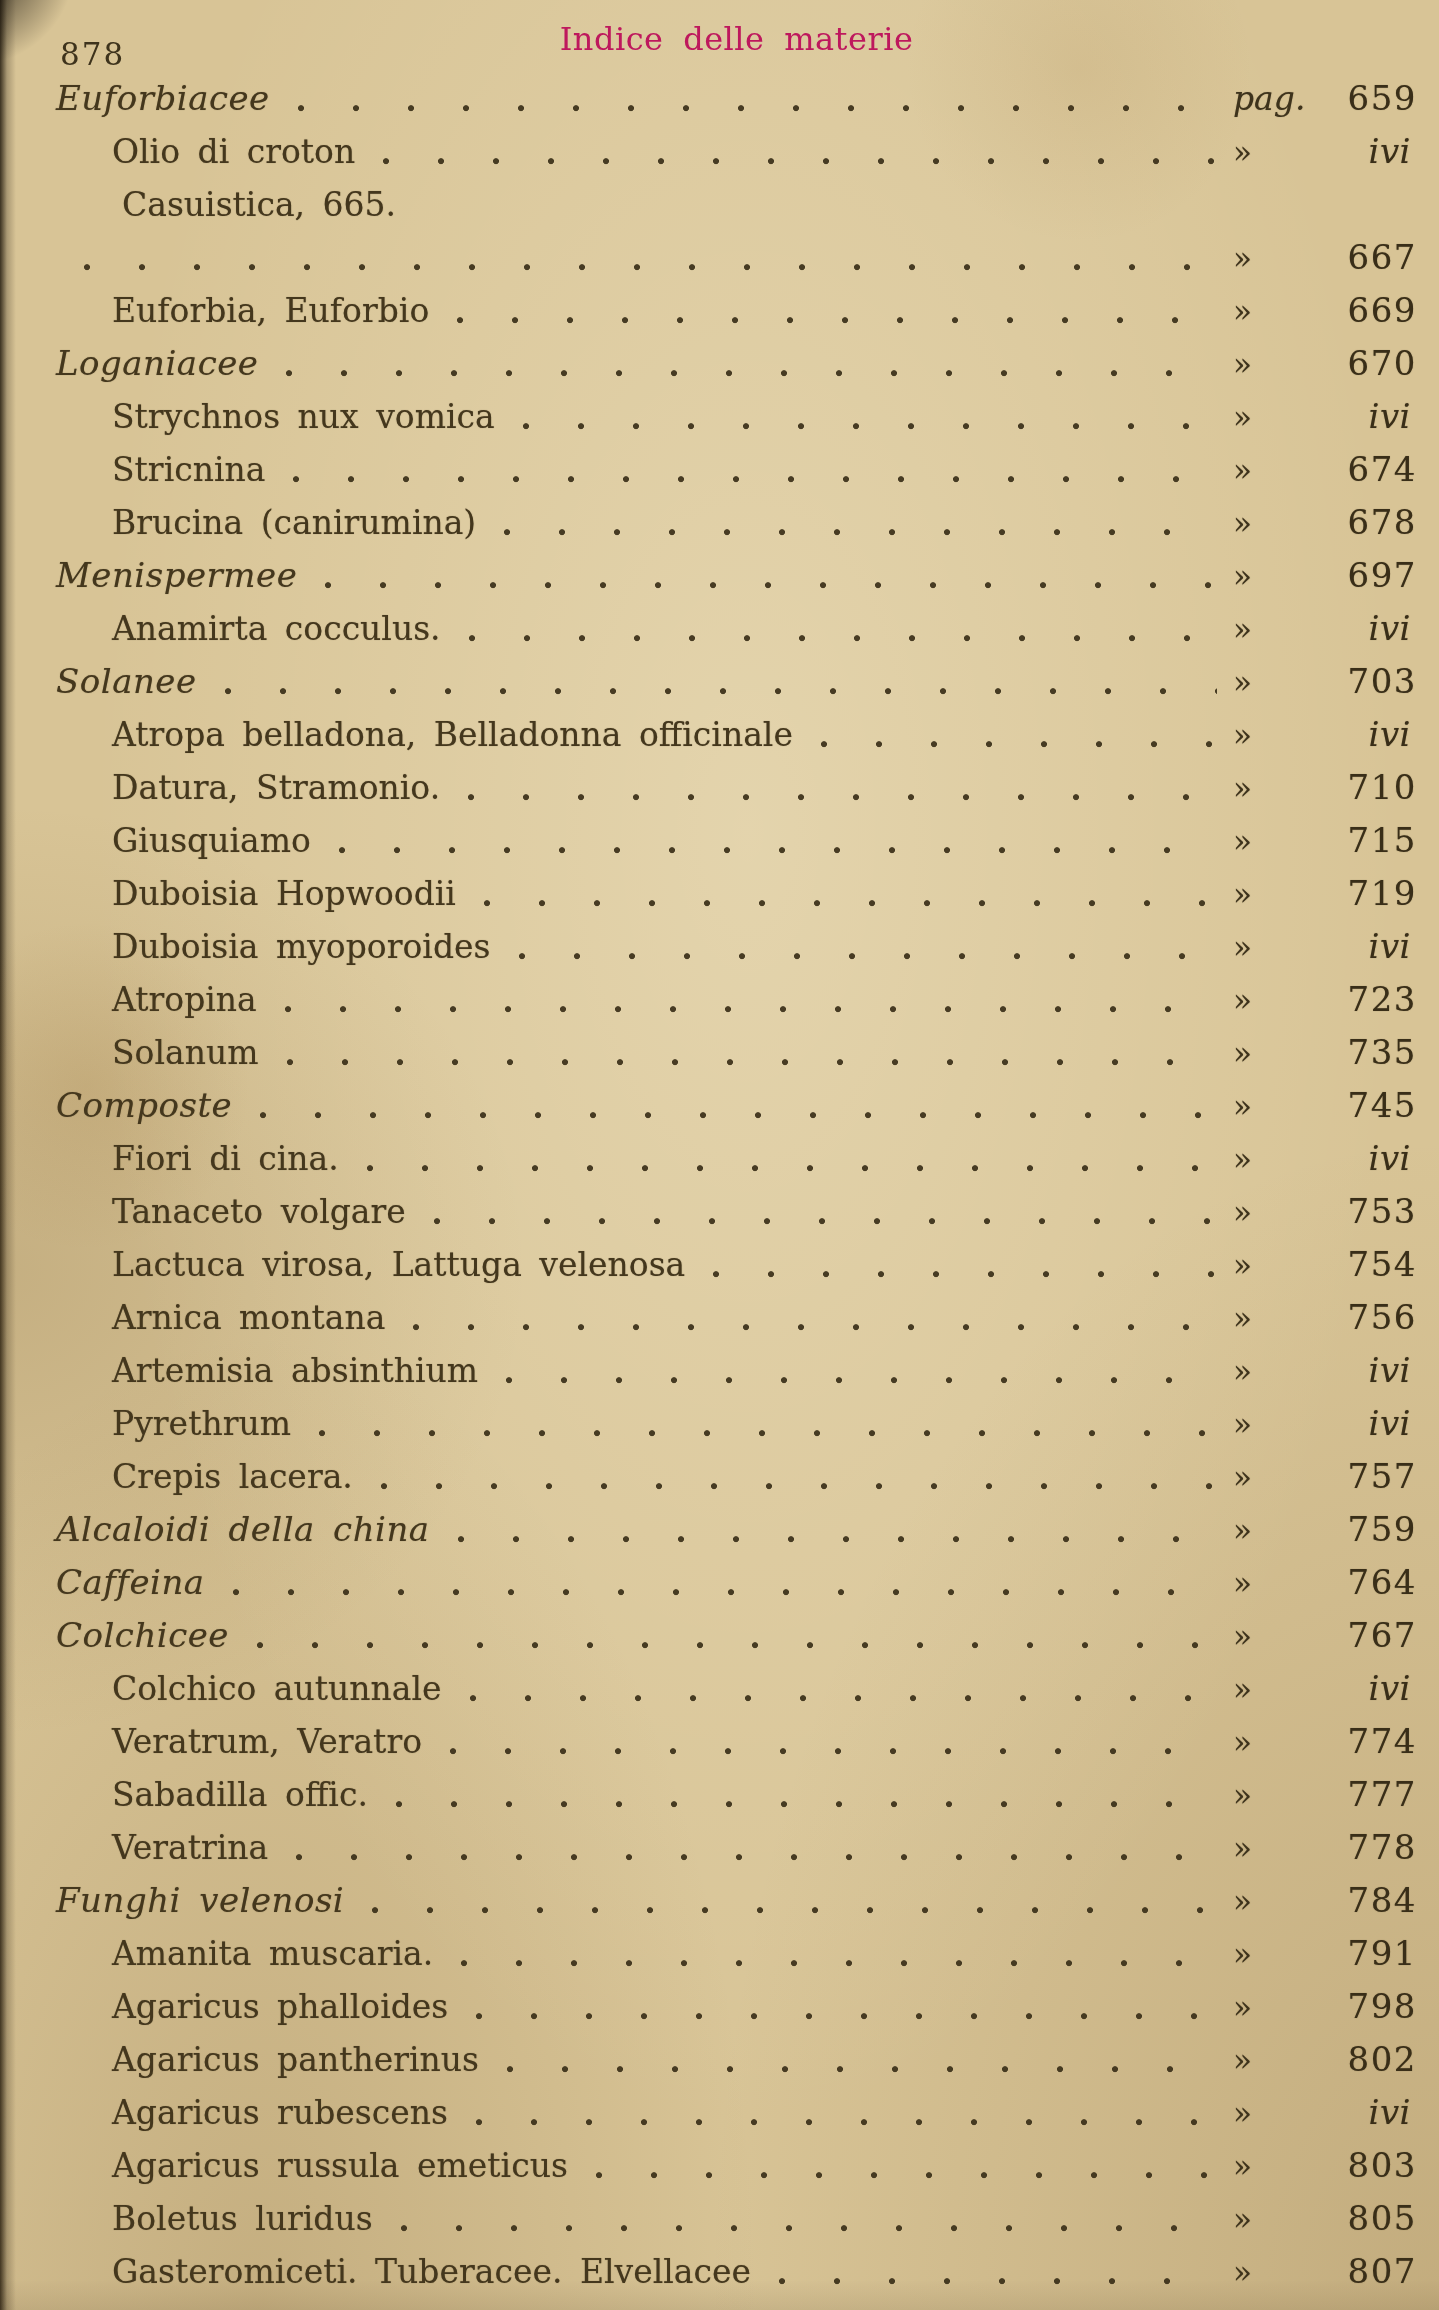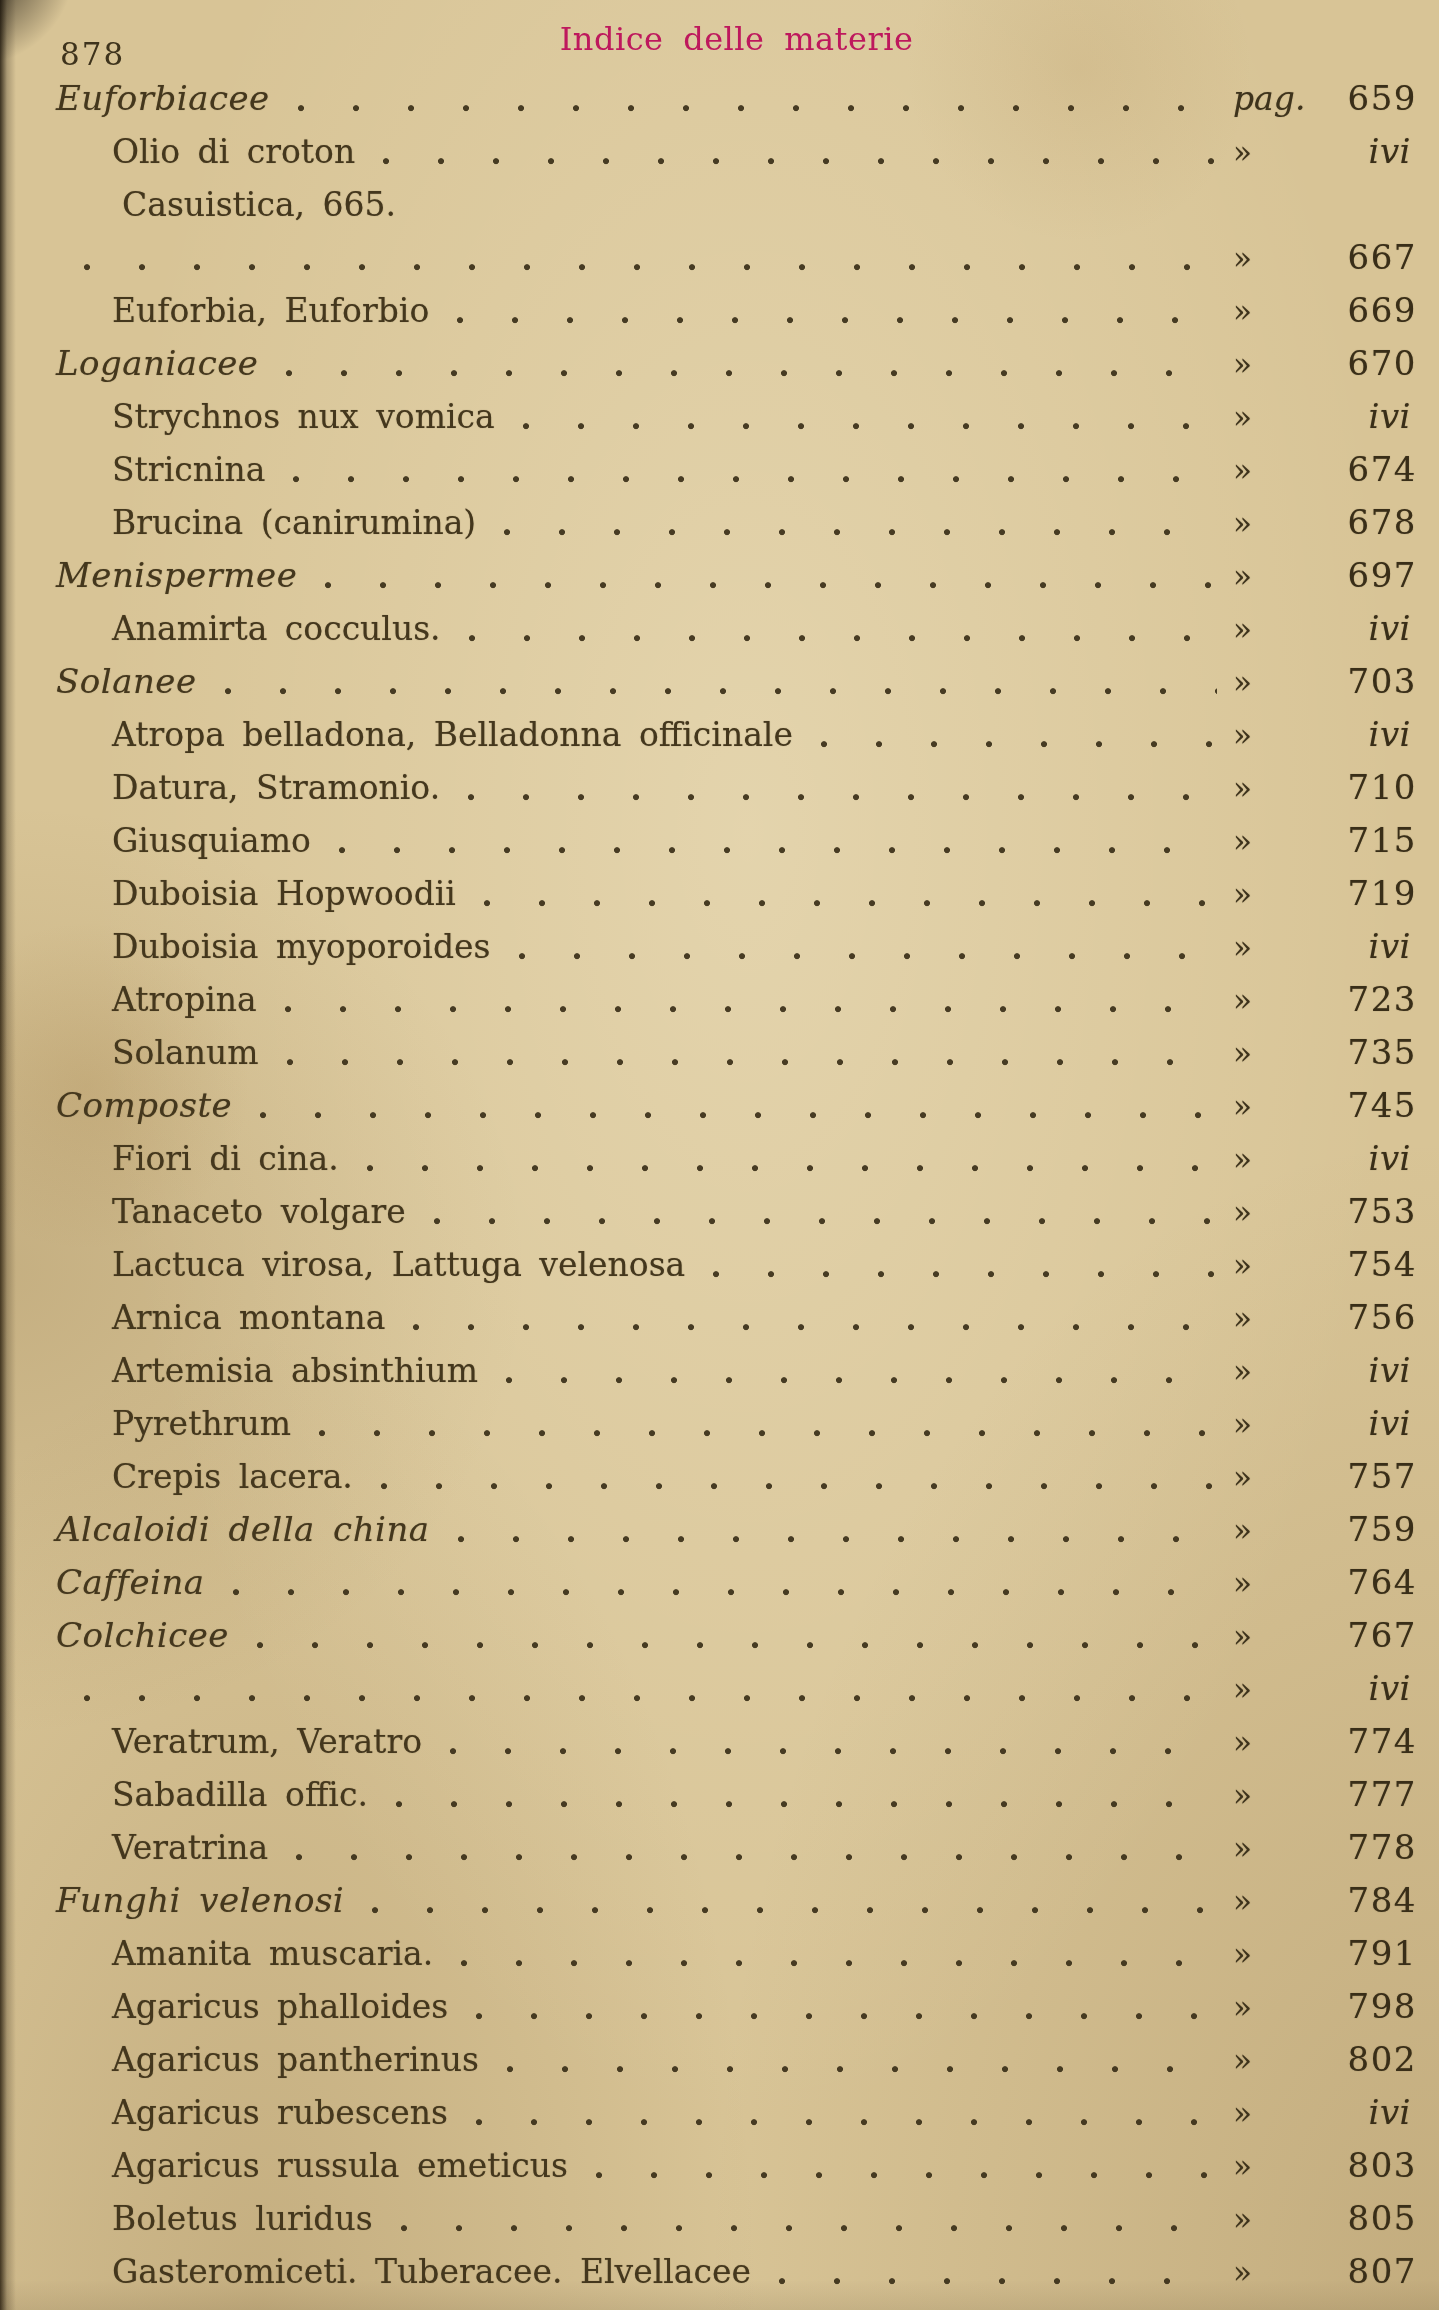--- a/index.html
+++ b/index.html
@@ -334,20 +334,21 @@
   </div>
       <div class="row level0 italic">
     <span class="label">Colchicee</span>
     <span class="leader"></span>
     <span class="ref">
       <span class="marker">»</span>
       <span class="value">767</span>
     </span>
   </div>
       <div class="row level1">
+    <span class="label">Colchico autunnale</span>
     <span class="leader"></span>
     <span class="ref">
       <span class="marker">»</span>
       <span class="value it">ivi</span>
     </span>
   </div>
       <div class="row level1">
     <span class="label">Veratrum, Veratro</span>
     <span class="leader"></span>
     <span class="ref">

